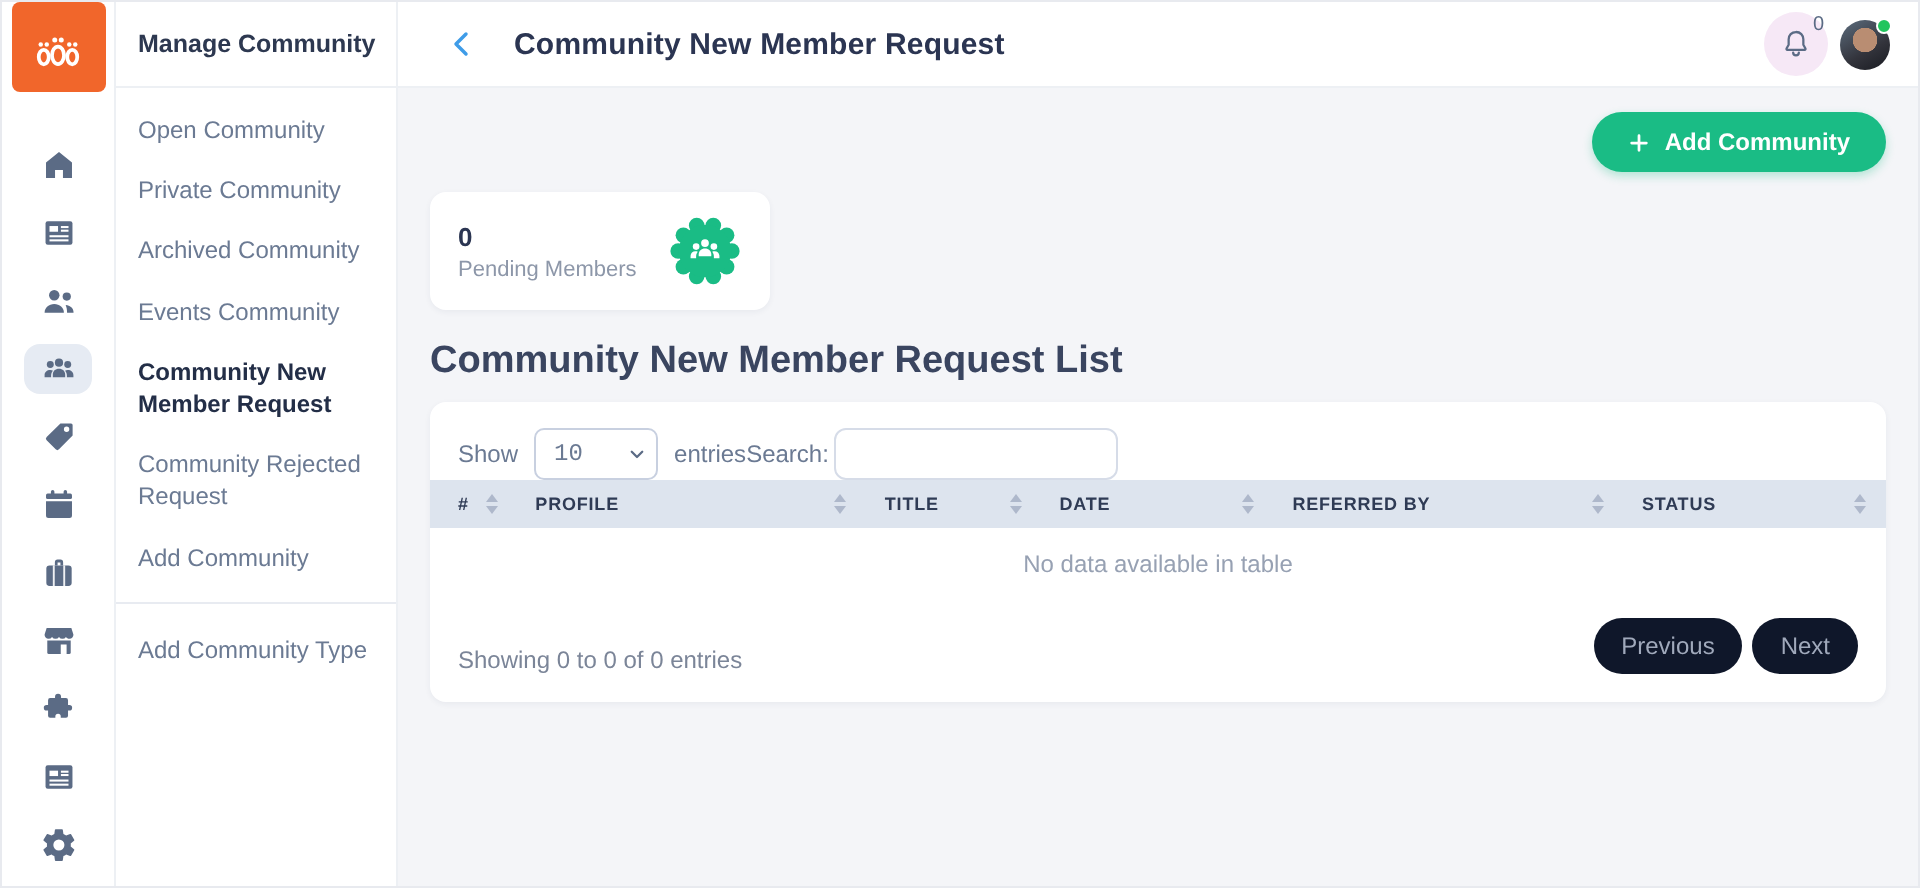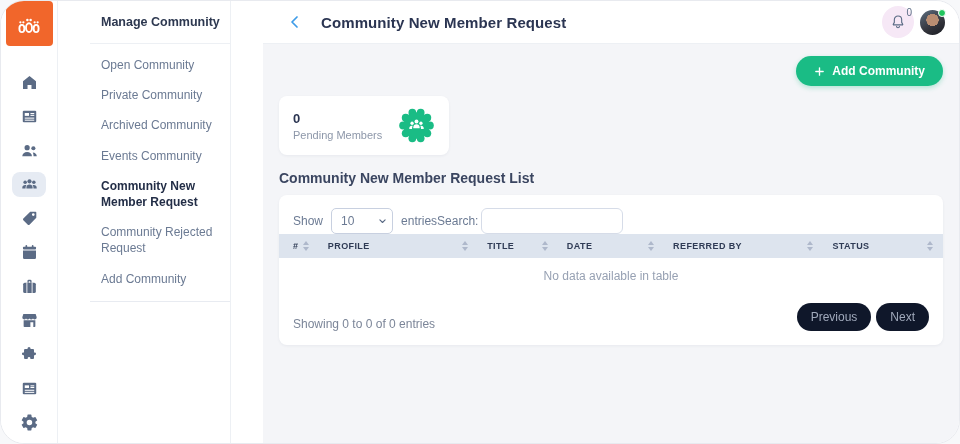--- a/index.html
+++ b/index.html
@@ -2,22 +2,22 @@
 <html style="--brand: #f1662b; --green: #1abc85; --blue: #3f9ce8; --thead: #dde4ee;"><head>
 <meta charset="utf-8">
 <style>
   :root{
     --brand:#f1662b; --green:#1abc85; --blue:#3f9ce8;
     --slate:#5b6b85; --navy:#2b3552; --muted:#6b7a93; --faint:#97a1b3;
     --thead:#dde4ee; --line:#edf0f4;
   }
   *{margin:0;padding:0;box-sizing:border-box;}
   html,body{background:#f7f8fa;font-family:"Liberation Sans",sans-serif;}
-  .app{width:960px;height:444px;background:#fff;border-radius:24px;border:1px solid #e8eaef;
-       overflow:hidden;display:flex;position:relative;gap:32px;}
+  .app{width:960px;height:444px;background:#fff;border-radius:0;border:1px solid #e8eaef;
+       overflow:hidden;display:flex;position:relative;}
 
   
   .rail{width:57px;flex:0 0 57px;background:#fff;border-right:1px solid var(--line);
         display:flex;flex-direction:column;align-items:center;}
   .logo{width:47px;height:45px;background:var(--brand);border-radius:4px;margin:0 0 0 0;
         display:flex;align-items:center;justify-content:center;flex:0 0 45px;cursor:pointer;}
   .rail-icons{margin-top:24px;display:flex;flex-direction:column;gap:9px;align-items:center;}
   .icon-box{width:34px;height:25px;display:flex;align-items:center;justify-content:center;
             border-radius:8px;cursor:pointer;}
   .icon-box svg{width:19px;height:19px;fill:var(--slate);}
@@ -53,30 +53,30 @@
   .btn-green{display:flex;align-items:center;gap:7px;background:var(--green);color:#fff;
              border:none;border-radius:16px;padding:8px 18px;font-size:12px;font-weight:700;
              font-family:inherit;cursor:pointer;box-shadow:0 2px 5px rgba(26,188,133,.3);}
 
   .stat-card{width:170px;background:#fff;border-radius:8px;padding:11px 14px;margin-bottom:15px;
              display:flex;align-items:center;justify-content:space-between;
              box-shadow:0 1px 3px rgba(40,50,80,.06);}
   .stat-value{font-size:13px;font-weight:700;color:var(--navy);}
   .stat-label{font-size:11px;color:#8d97a9;margin-top:3px;}
 
-  .list-title{font-size:14px;font-weight:700;color:#3a4560;margin-bottom:9px;}
+  .list-title{font-size:19px;font-weight:700;color:#3a4560;margin-bottom:9px;}
 
   .table-card{background:#fff;border-radius:8px;padding:13px 0 14px 0;
               box-shadow:0 1px 3px rgba(40,50,80,.06);}
   .controls{display:flex;align-items:center;padding:0 14px;}
   .length{display:flex;align-items:center;gap:8px;font-size:12px;color:var(--muted);}
   .select-wrap{position:relative;}
   .select-wrap select{appearance:none;-webkit-appearance:none;width:62px;height:26px;
       border:1px solid #c8d0e0;border-radius:5px;padding:0 20px 0 9px;font-size:12px;
-      color:var(--muted);background:#fff;font-family:Liberation Sans, sans-serif;cursor:pointer;}
+      color:var(--muted);background:#fff;font-family:Liberation Mono, monospace;cursor:pointer;}
   .select-caret{position:absolute;right:6px;top:50%;transform:translateY(-50%);pointer-events:none;}
   .search{display:flex;align-items:center;font-size:12px;color:var(--muted);}
   .search input{width:142px;height:26px;border:1px solid #d6dce8;border-radius:6px;
       margin-left:3px;padding:0 8px;font-size:12px;color:var(--navy);font-family:inherit;outline:none;}
 
   table{width:100%;border-collapse:collapse;table-layout:fixed;}
   thead tr{background:var(--thead);}
   th{padding:7px 8px 7px 9px;text-align:left;}
   th:first-child{padding-left:14px;}
   .th-inner{display:flex;align-items:center;font-size:9px;font-weight:700;color:#2f3b55;
@@ -212,20 +212,21 @@
     <div class="menu-title">Manage Community</div>
     <div class="menu-items">
       <div class="menu-item">Open Community</div>
       <div class="menu-item">Private Community</div>
       <div class="menu-item">Archived Community</div>
       <div class="menu-item">Events Community</div>
       <div class="menu-item active">Community New Member Request</div>
       <div class="menu-item">Community Rejected Request</div>
       <div class="menu-item">Add Community</div>
       <div class="menu-divider"></div>
+      <div class="menu-item">Add Community Type</div>
     </div>
   </aside>
 
   <div class="content">
     <header class="topbar">
       <button class="back-btn">
         <svg width="16" height="16" viewBox="0 0 24 24">
           <polyline points="15,4.5 7.5,12 15,19.5" fill="none" stroke="#3f9ce8" stroke-width="2.6" stroke-linecap="round" stroke-linejoin="round"></polyline>
         </svg>
       </button>

